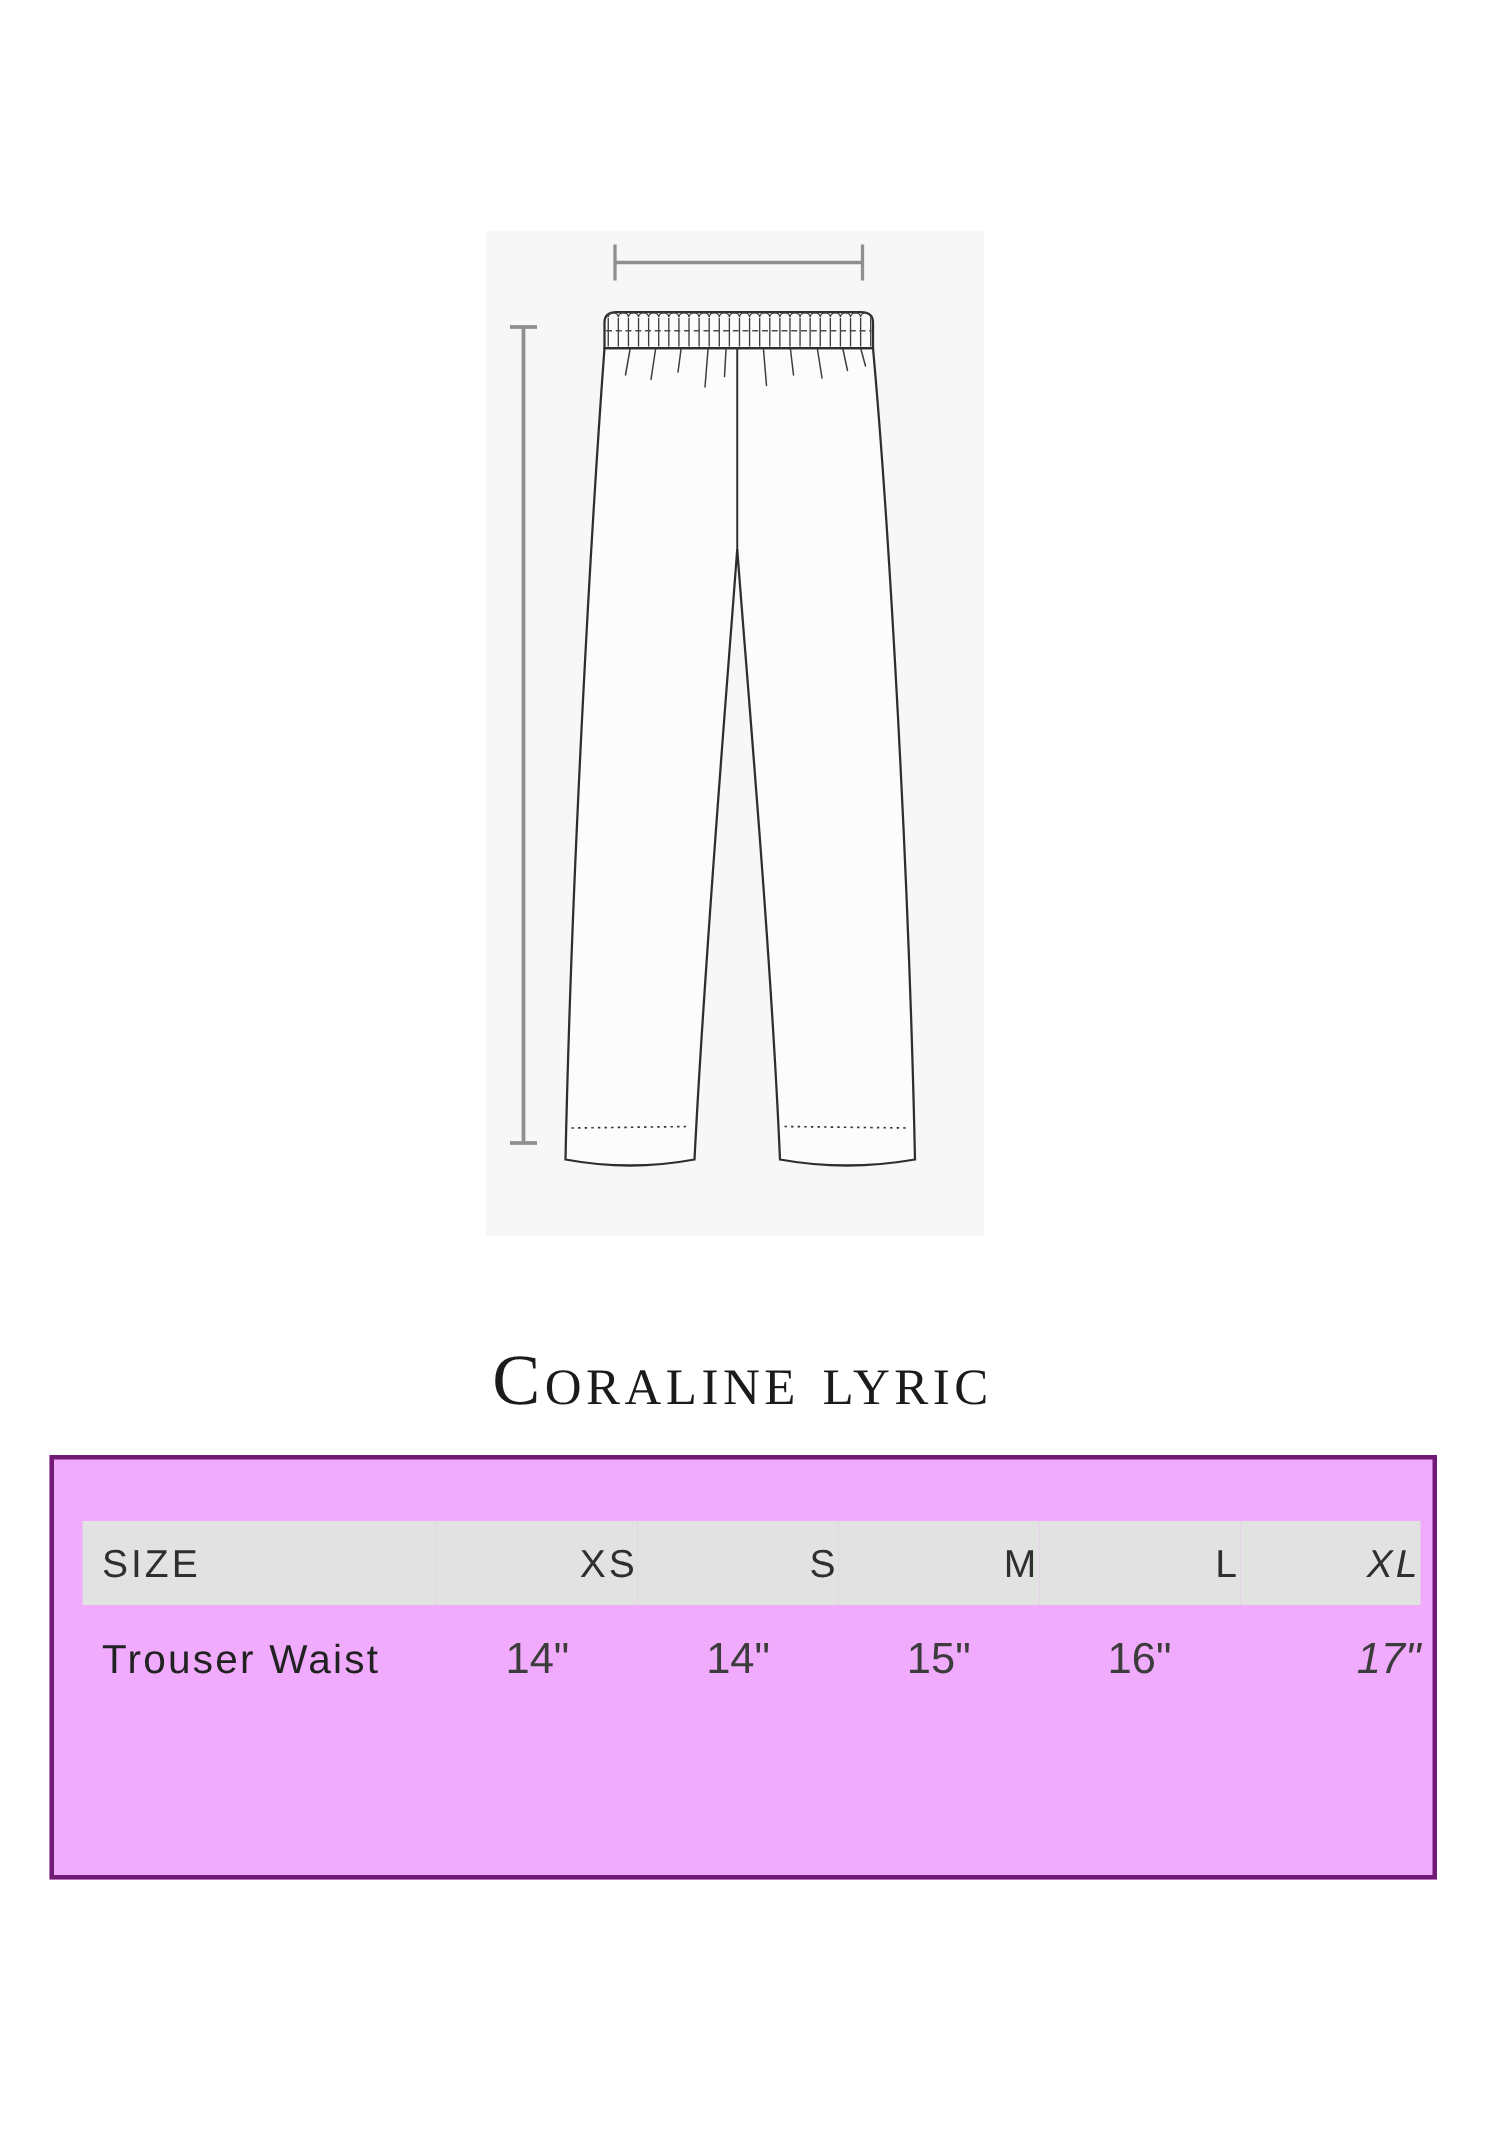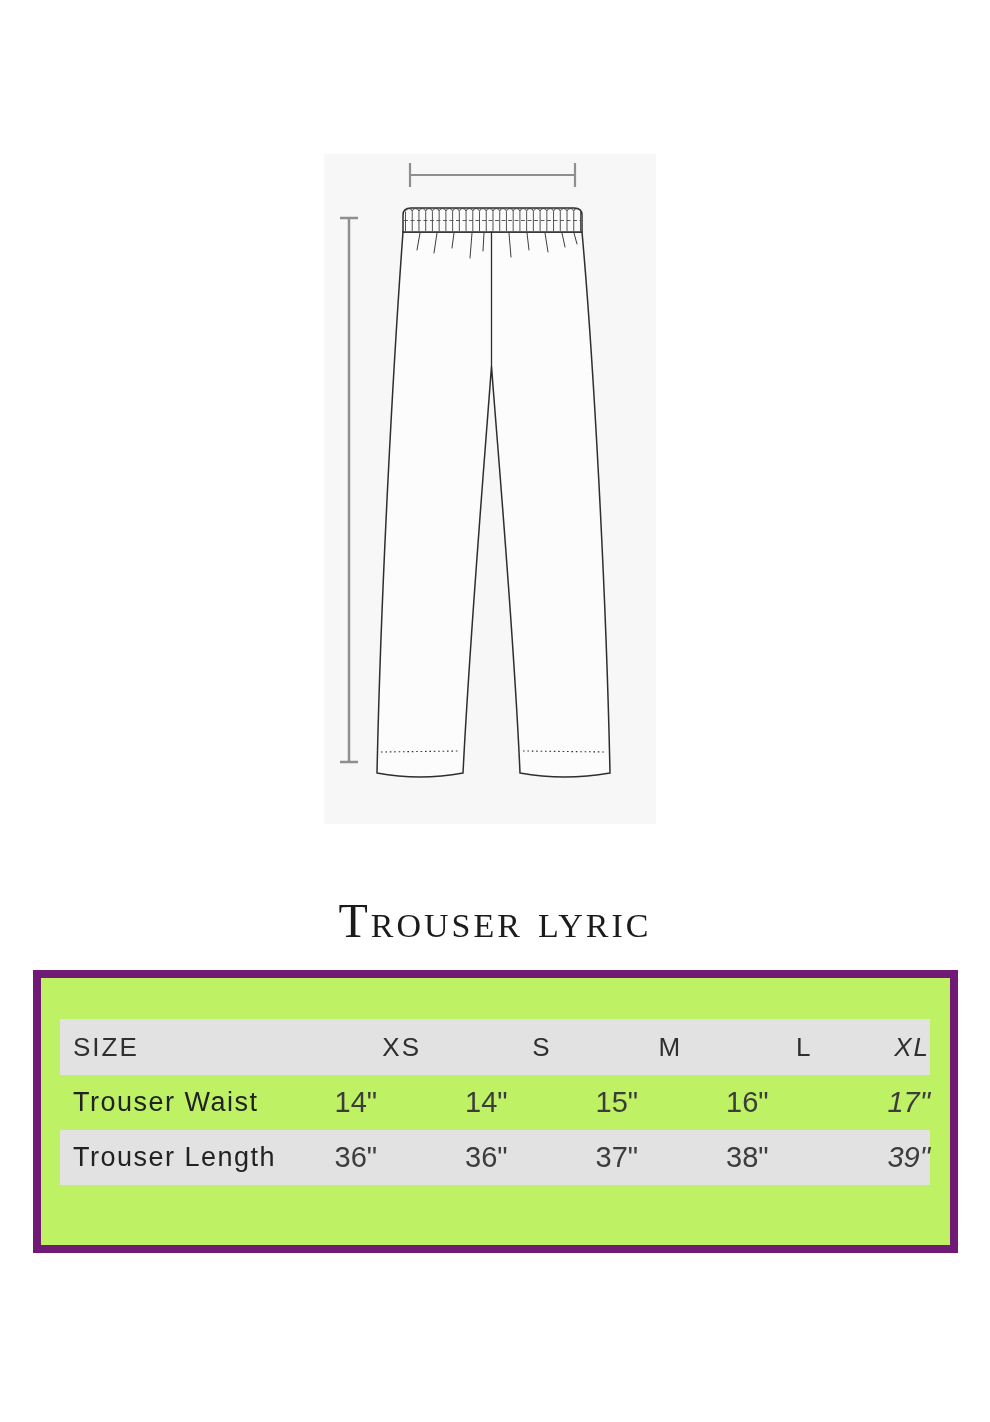--- a/index.html
+++ b/index.html
@@ -22,36 +22,36 @@
     margin:0; text-align:center;
     font-family:"Liberation Serif", serif;
     font-variant:small-caps; font-weight:400;
     font-size:48px; letter-spacing:3px; color:#1b1b1b;
   }
 
   
   .table-frame {
     position:absolute; left:33px; top:970px;
     width:925px; height:283px;
-    border:8px solid #701a75; box-sizing:border-box;
-    padding:41px 20px 0 19px; background:#bef264;
+    border:3px solid #701a75; box-sizing:border-box;
+    padding:41px 8px 0 19px; background:#f0abfc;
   }
   table.size-chart {
     width:100%; border-collapse:collapse; table-layout:fixed;
     color:#2e2e2e;
   }
   table.size-chart th, table.size-chart td {
     padding:0; font-weight:400; vertical-align:middle; white-space:nowrap;
   }
   thead th {
     background:#e2e2e2; height:56px;
     font-size:26px; letter-spacing:2px; text-align:right; color:#2f2f2f;
   }
   thead th.label-col { text-align:left; padding-left:13px; }
-  tbody td { height:55px; font-size:29px; text-align:center; color:#3c3c3c; }
+  tbody td { height:72px; font-size:29px; text-align:center; color:#3c3c3c; }
   tbody td.label-col {
     text-align:left; padding-left:13px;
     font-size:27px; letter-spacing:1.5px; color:#222222;
   }
   tbody tr.shaded td { background:#e2e2e2; height:55px; }
   th:last-child, td:last-child { text-align:right; padding-right:18px;font-style:italic; }
   tbody td.label-col { text-align:left; }
 </style>
 </head>
 <body>
@@ -130,21 +130,21 @@
           <line x1="250" y1="79" x2="253" y2="90"></line>
         </g>
 
       <g stroke="#333333" stroke-width="1.1" stroke-dasharray="1.6 2.8">
         <line x1="57" y1="598" x2="136" y2="597"></line>
         <line x1="199" y1="597" x2="282" y2="598"></line>
       </g>
     </svg>
   </div>
 
-  <h1 class="title">Trouser lyric</h1>
+  <h1 class="title">Coraline lyric</h1>
 
   <div class="table-frame">
     <table class="size-chart">
       <colgroup>
         <col style="width:26.5%">
         <col style="width:15%">
           <col style="width:15%">
           <col style="width:15%">
         <col style="width:15%">
           <col style="width:13.5%">
@@ -161,25 +161,17 @@
       </thead>
       <tbody>
         <tr>
           <td class="label-col">Trouser Waist</td>
           <td>14"</td>
           <td>14"</td>
           <td>15"</td>
           <td>16"</td>
           <td>17"</td>
         </tr>
-        <tr class="shaded">
-          <td class="label-col">Trouser Length</td>
-          <td>36"</td>
-          <td>36"</td>
-          <td>37"</td>
-          <td>38"</td>
-          <td>39"</td>
-        </tr>
       </tbody>
     </table>
   </div>
 
 </div>
 
 </body></html>

